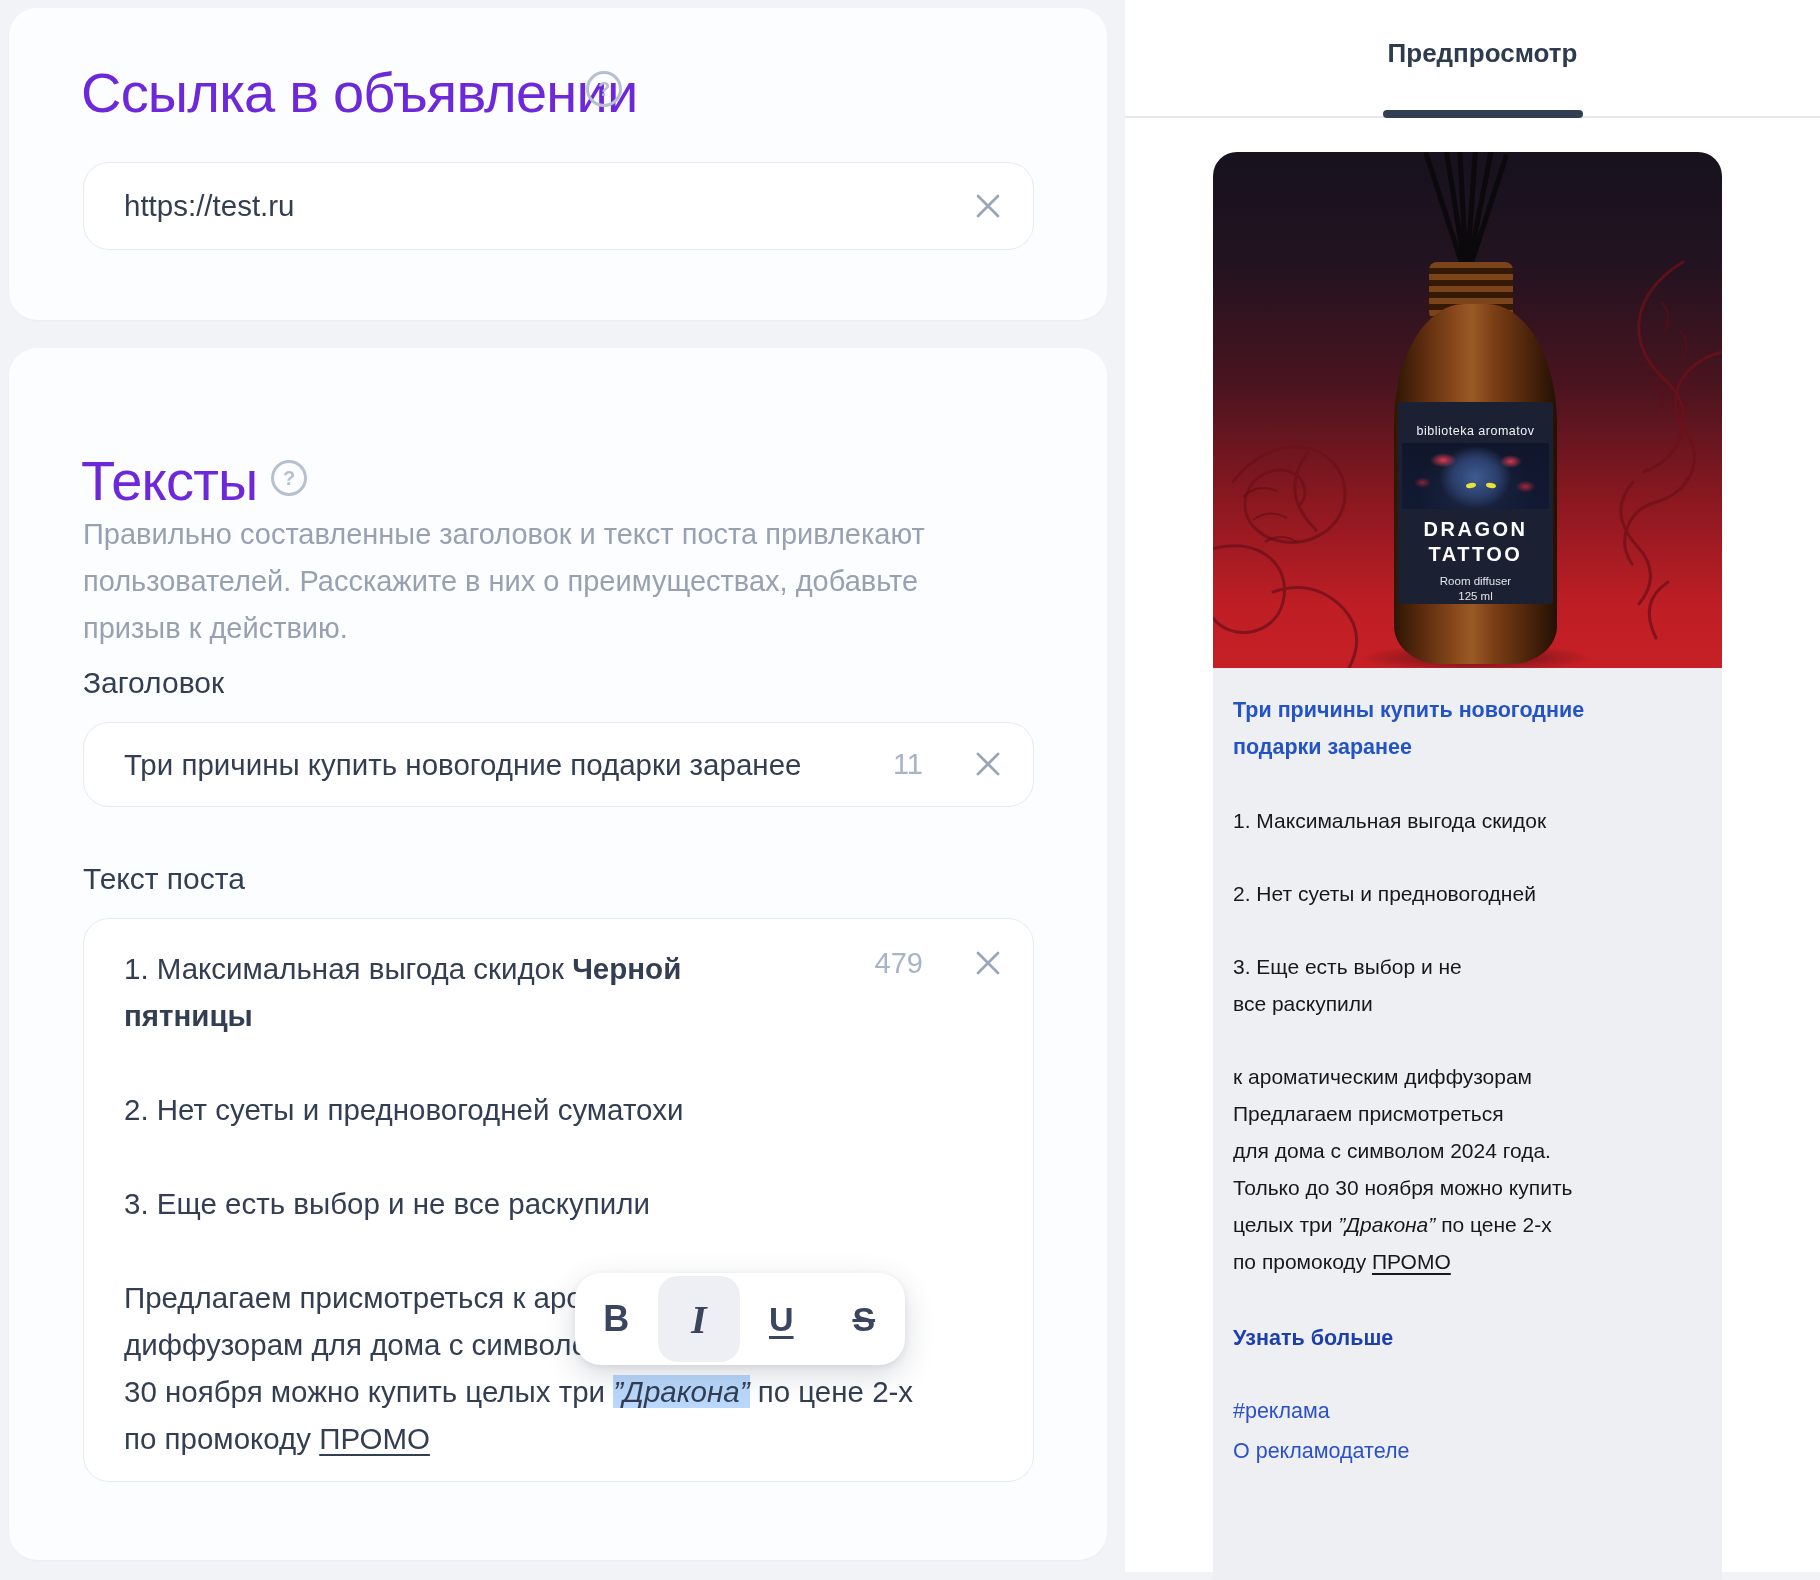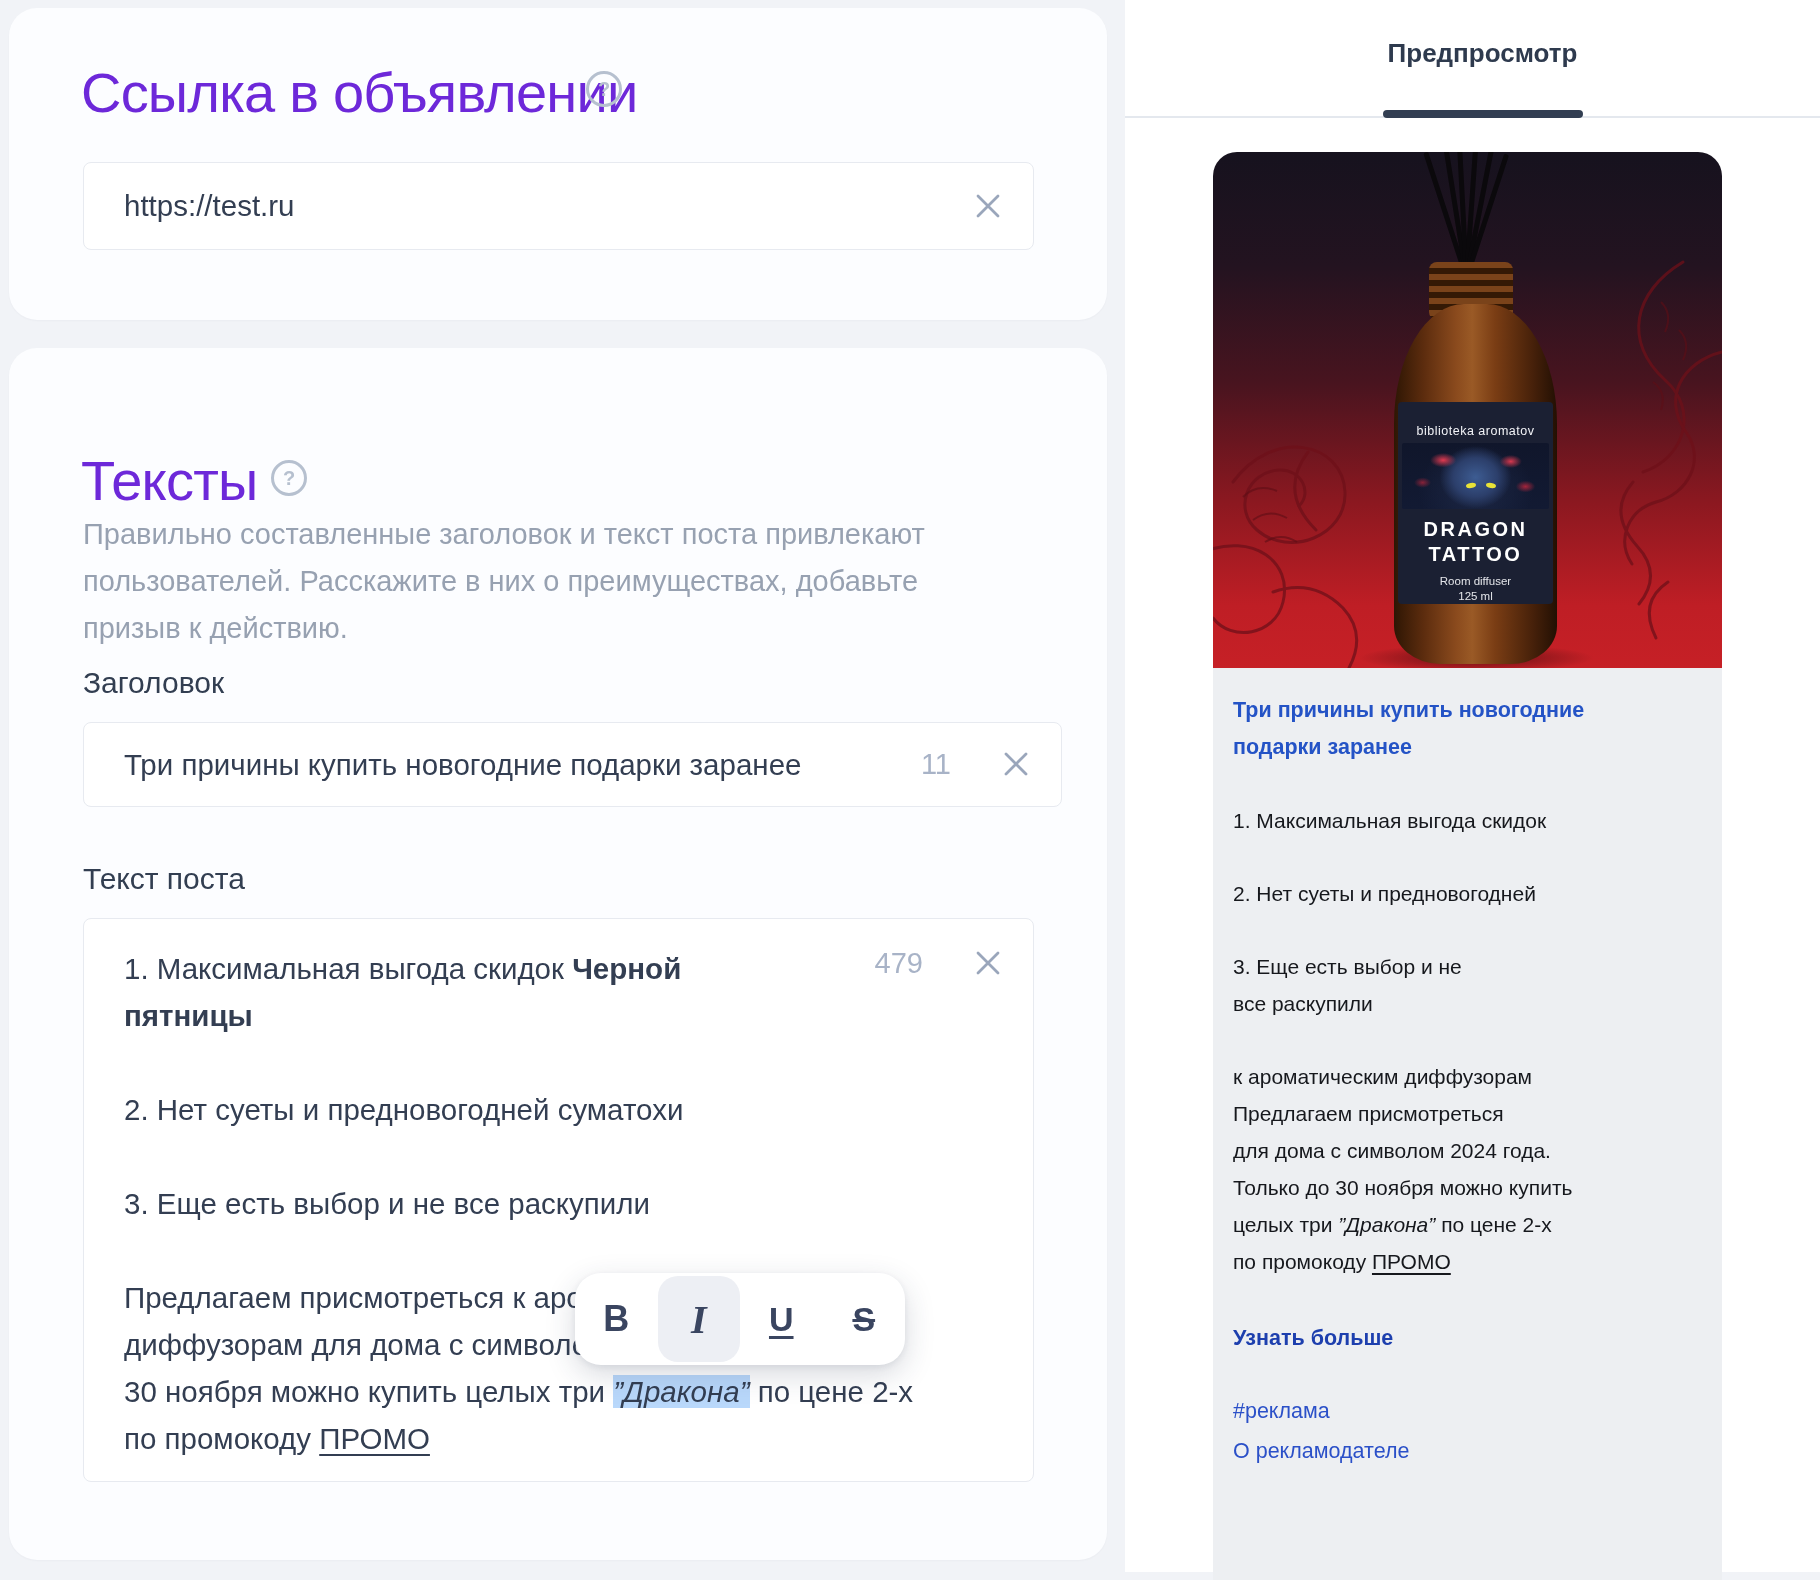--- a/index.html
+++ b/index.html
@@ -8,21 +8,21 @@
     background:#f1f3f7;
     font-family:"Liberation Sans", sans-serif;
     color:#333e52;
   }
   .card{position:absolute;background:#fcfdff;border-radius:28px;box-shadow:0 1px 2px rgba(20,30,60,.03);}
   #card-link{left:9px;top:8px;width:1098px;height:312px;}
   #card-texts{left:9px;top:348px;width:1098px;height:1212px;}
   .h1{position:absolute;font-size:56px;font-weight:400;color:#6d28d9;letter-spacing:-.8px;white-space:nowrap;}
   .help{position:absolute;width:30px;height:30px;border:3px solid #b6c0cf;border-radius:50%;
         color:#b6c0cf;font-size:20px;font-weight:700;display:flex;align-items:center;justify-content:center;cursor:pointer;}
-  .field{position:absolute;background:#fff;border:1.5px solid #e7eaf0;border-radius:8px;}
+  .field{position:absolute;background:#fff;border:1.5px solid #e7eaf0;border-radius:26px;}
   .field .val{position:absolute;left:40px;top:0;bottom:0;display:flex;align-items:center;font-size:29.5px;color:#333e52;white-space:nowrap;}
   .counter{position:absolute;font-size:29px;color:#a8b3c7;}
   .xbtn{position:absolute;width:34px;height:34px;cursor:pointer;}
   .xbtn svg{display:block;}
   .label{position:absolute;font-size:30px;color:#323e51;}
   .desc{position:absolute;font-size:29px;line-height:47px;color:#97a1b1;}
   
   .ta-content{position:absolute;left:40px;top:26px;right:40px;font-size:29.5px;line-height:47px;color:#333e52;}
   .ta-content .blank{height:47px;}
   .sel{background:#b9d8fb;font-style:italic;}
@@ -105,21 +105,21 @@
   <div class="h1" style="left:72px;top:100px;">Тексты</div>
   <div class="help" style="left:262px;top:112px;">?</div>
 
   <div class="desc" style="left:74px;top:163px;">
     <div>Правильно составленные заголовок и текст поста привлекают</div>
     <div>пользователей. Расскажите в них о преимуществах, добавьте</div>
     <div>призыв к действию.</div>
   </div>
 
   <div class="label" style="left:74px;top:318px;">Заголовок</div>
-  <div class="field" style="left:74px;top:374px;width:949px;height:83px;padding-left:28px;">
+  <div class="field" style="left:74px;top:374px;width:949px;height:83px;">
     <div class="val">Три причины купить новогодние подарки заранее</div>
     <div class="counter" style="right:110px;top:25px;">11</div>
     <div class="xbtn" style="right:28px;top:24px;">
       <svg width="34" height="34" viewBox="0 0 34 34">
         <path d="M7 7 L27 27 M27 7 L7 27" stroke="#9aa6bb" stroke-width="2.8" stroke-linecap="round" fill="none"></path>
       </svg>
     </div>
   </div>
 
   <div class="label" style="left:74px;top:514px;">Текст поста</div>

